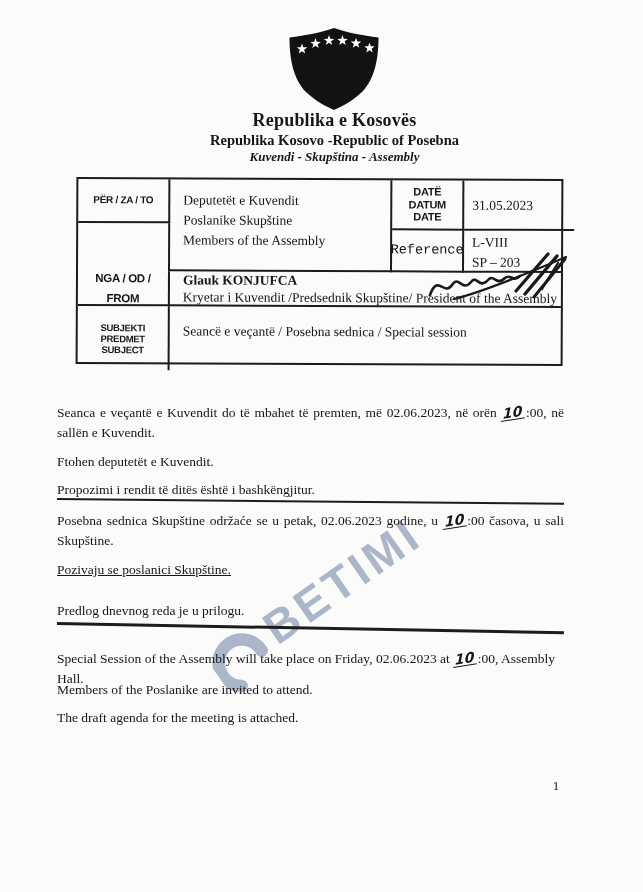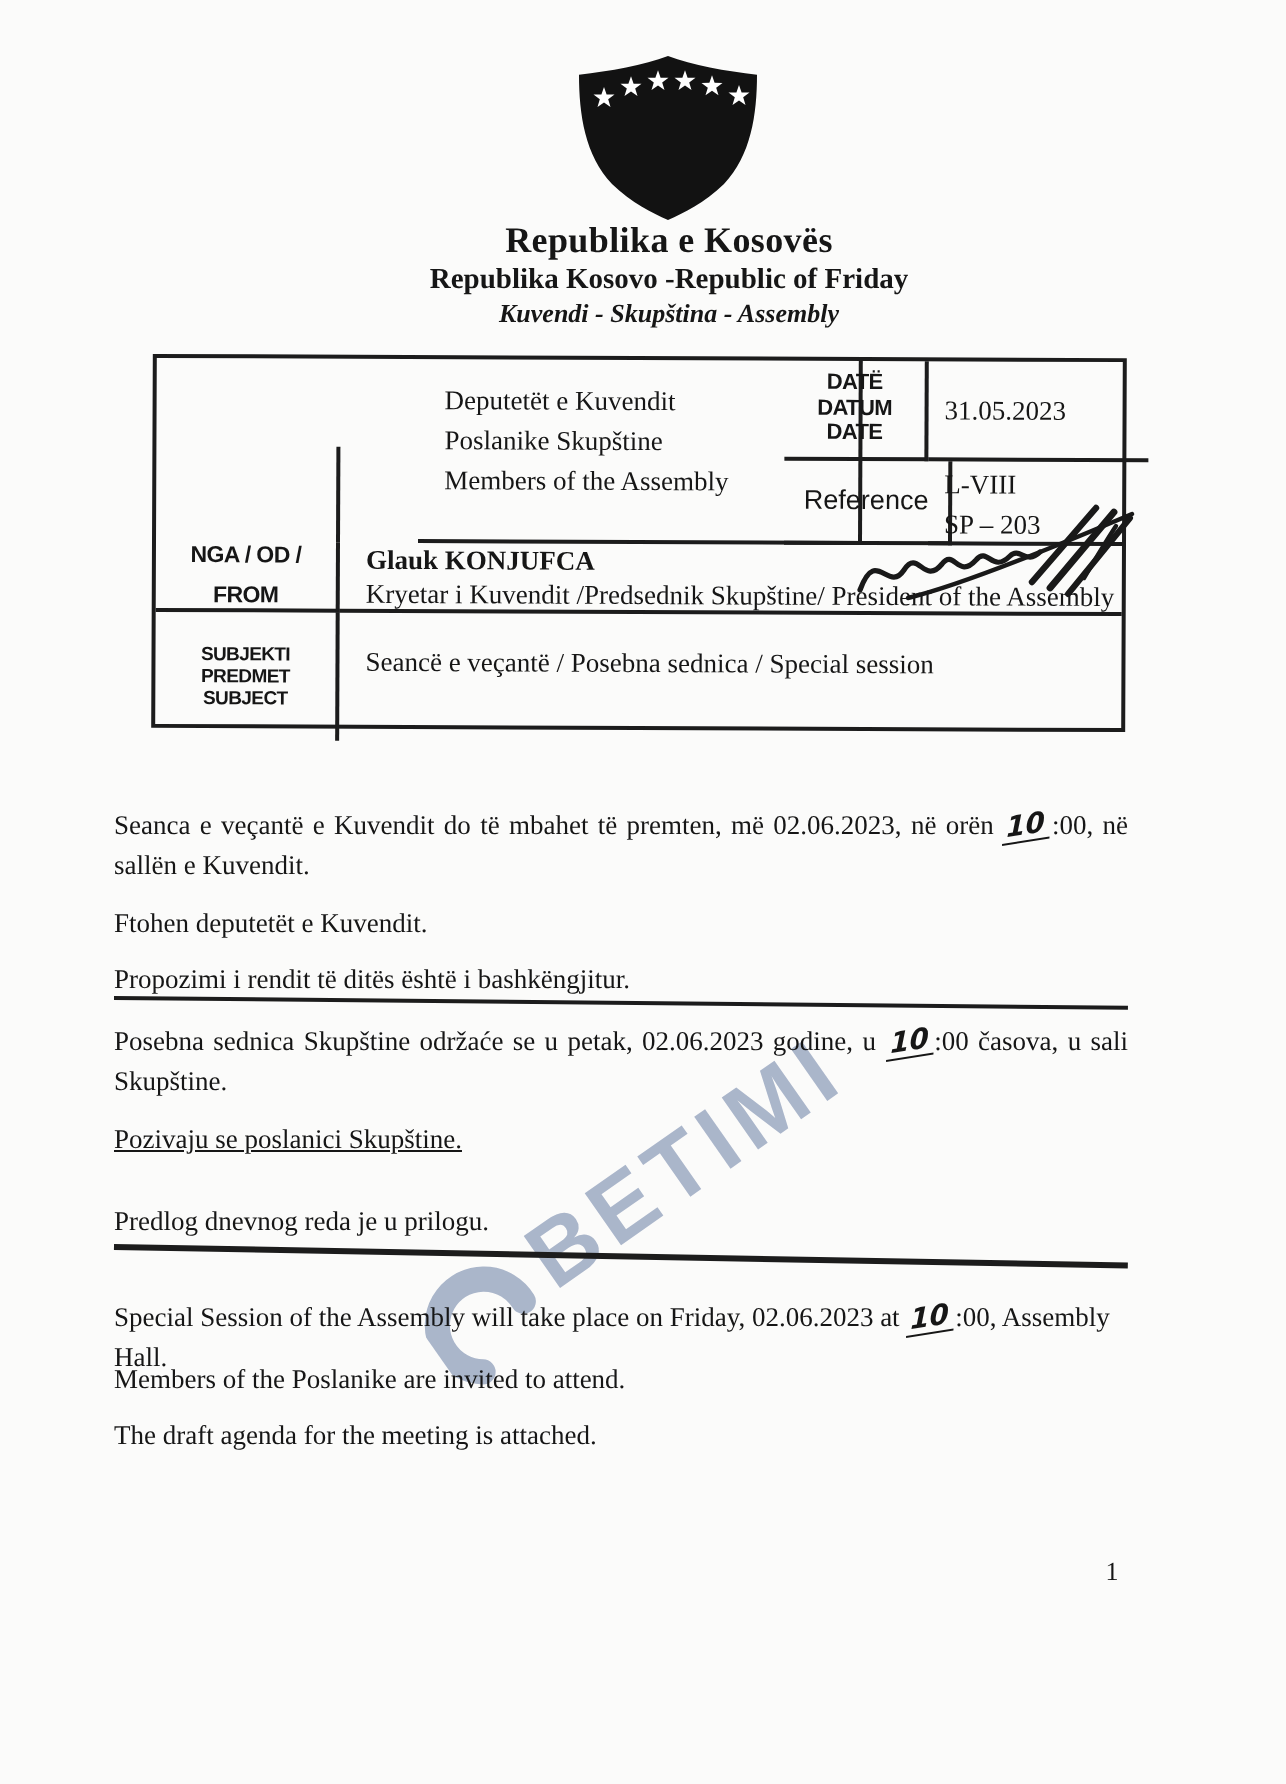--- a/index.html
+++ b/index.html
@@ -32,24 +32,24 @@
   .tbl{position:absolute;left:76px;top:178px;width:487px;height:187px;
        border:2px solid #1c1c1c;box-sizing:border-box;transform:rotate(.25deg);}
   .cell{position:absolute;box-sizing:border-box;font-size:13.5px;line-height:20px;}
   .lbl{font-family:"Liberation Sans",sans-serif;font-weight:700;
        display:flex;align-items:center;justify-content:center;text-align:center;
        letter-spacing:-.3px;}
   .bR{border-right:2px solid #1c1c1c;}
   .bB{border-bottom:2px solid #1c1c1c;}
   .cA1{left:0;top:0;width:92px;height:44px;font-size:10px;}
   .cA2{left:0;top:44px;width:92px;height:48px;}
-  .cB1{left:92px;top:0;width:222px;height:92px;padding:11px 0 0 13px;margin-left:39px;}
+  .cB1{left:92px;top:0;width:222px;height:92px;padding:11px 0 0 13px;}
   .cC1{left:314px;top:0;width:72px;height:50px;font-size:11px;line-height:12.5px;}
   .cD1{left:386px;top:0;width:110px;height:50px;padding:15px 0 0 8px;}
-  .cC2{left:314px;top:50px;width:84px;height:42px;font-family:Liberation Sans, sans-serif;
+  .cC2{left:314px;top:50px;width:72px;height:42px;font-family:Liberation Mono, monospace;
        font-weight:400;font-size:13.5px;letter-spacing:0;}
   .cD2{left:386px;top:50px;width:97px;height:42px;padding:2px 0 0 8px;}
   .cA3{left:0;top:92px;width:92px;height:35px;font-size:11.5px;transform-origin:center;}
   .cB3{left:92px;top:92px;width:391px;height:35px;padding:1px 0 0 13px;line-height:16.5px;}
   .cA4{left:0;top:127px;width:92px;height:64px;font-size:9.5px;line-height:11px;}
   .cB4{left:92px;top:127px;width:391px;height:56px;padding:15px 0 0 13px;}
   .bold{font-weight:700;}
 
   
   .signature{position:absolute;left:424px;top:249px;width:152px;height:58px;z-index:3;}
@@ -96,24 +96,25 @@
       <polygon transform="translate(16,22) scale(0.92)" points="0,-6 1.41,-1.94 5.71,-1.85 2.28,0.74 3.53,4.85 0,2.4 -3.53,4.85 -2.28,0.74 -5.71,-1.85 -1.41,-1.94"></polygon>
       <polygon transform="translate(29.5,16.6) scale(0.92)" points="0,-6 1.41,-1.94 5.71,-1.85 2.28,0.74 3.53,4.85 0,2.4 -3.53,4.85 -2.28,0.74 -5.71,-1.85 -1.41,-1.94"></polygon>
       <polygon transform="translate(43,13.6) scale(0.92)" points="0,-6 1.41,-1.94 5.71,-1.85 2.28,0.74 3.53,4.85 0,2.4 -3.53,4.85 -2.28,0.74 -5.71,-1.85 -1.41,-1.94"></polygon>
       <polygon transform="translate(56.5,13.6) scale(0.92)" points="0,-6 1.41,-1.94 5.71,-1.85 2.28,0.74 3.53,4.85 0,2.4 -3.53,4.85 -2.28,0.74 -5.71,-1.85 -1.41,-1.94"></polygon>
       <polygon transform="translate(70,16.2) scale(0.92)" points="0,-6 1.41,-1.94 5.71,-1.85 2.28,0.74 3.53,4.85 0,2.4 -3.53,4.85 -2.28,0.74 -5.71,-1.85 -1.41,-1.94"></polygon>
       <polygon transform="translate(83.5,21) scale(0.92)" points="0,-6 1.41,-1.94 5.71,-1.85 2.28,0.74 3.53,4.85 0,2.4 -3.53,4.85 -2.28,0.74 -5.71,-1.85 -1.41,-1.94"></polygon>
     </g>
   </svg>
 
   <div class="hdr-title">Republika e Kosovës</div>
-  <div class="hdr-subtitle">Republika Kosovo -Republic of Friday</div>
+  <div class="hdr-subtitle">Republika Kosovo -Republic of Posebna</div>
   <div class="hdr-motto">Kuvendi - Skupština - Assembly</div>
 
   <div class="tbl">
+    <div class="cell lbl bR bB cA1">PËR / ZA / TO</div>
     <div class="cell bR cA2"></div>
     <div class="cell bR bB cB1">
       <div>Deputetët e Kuvendit</div>
       <div>Poslanike Skupštine</div>
       <div>Members of the Assembly</div>
     </div>
     <div class="cell lbl bR bB cC1">
       <div>
         <div>DATË</div>
         <div>DATUM</div>

